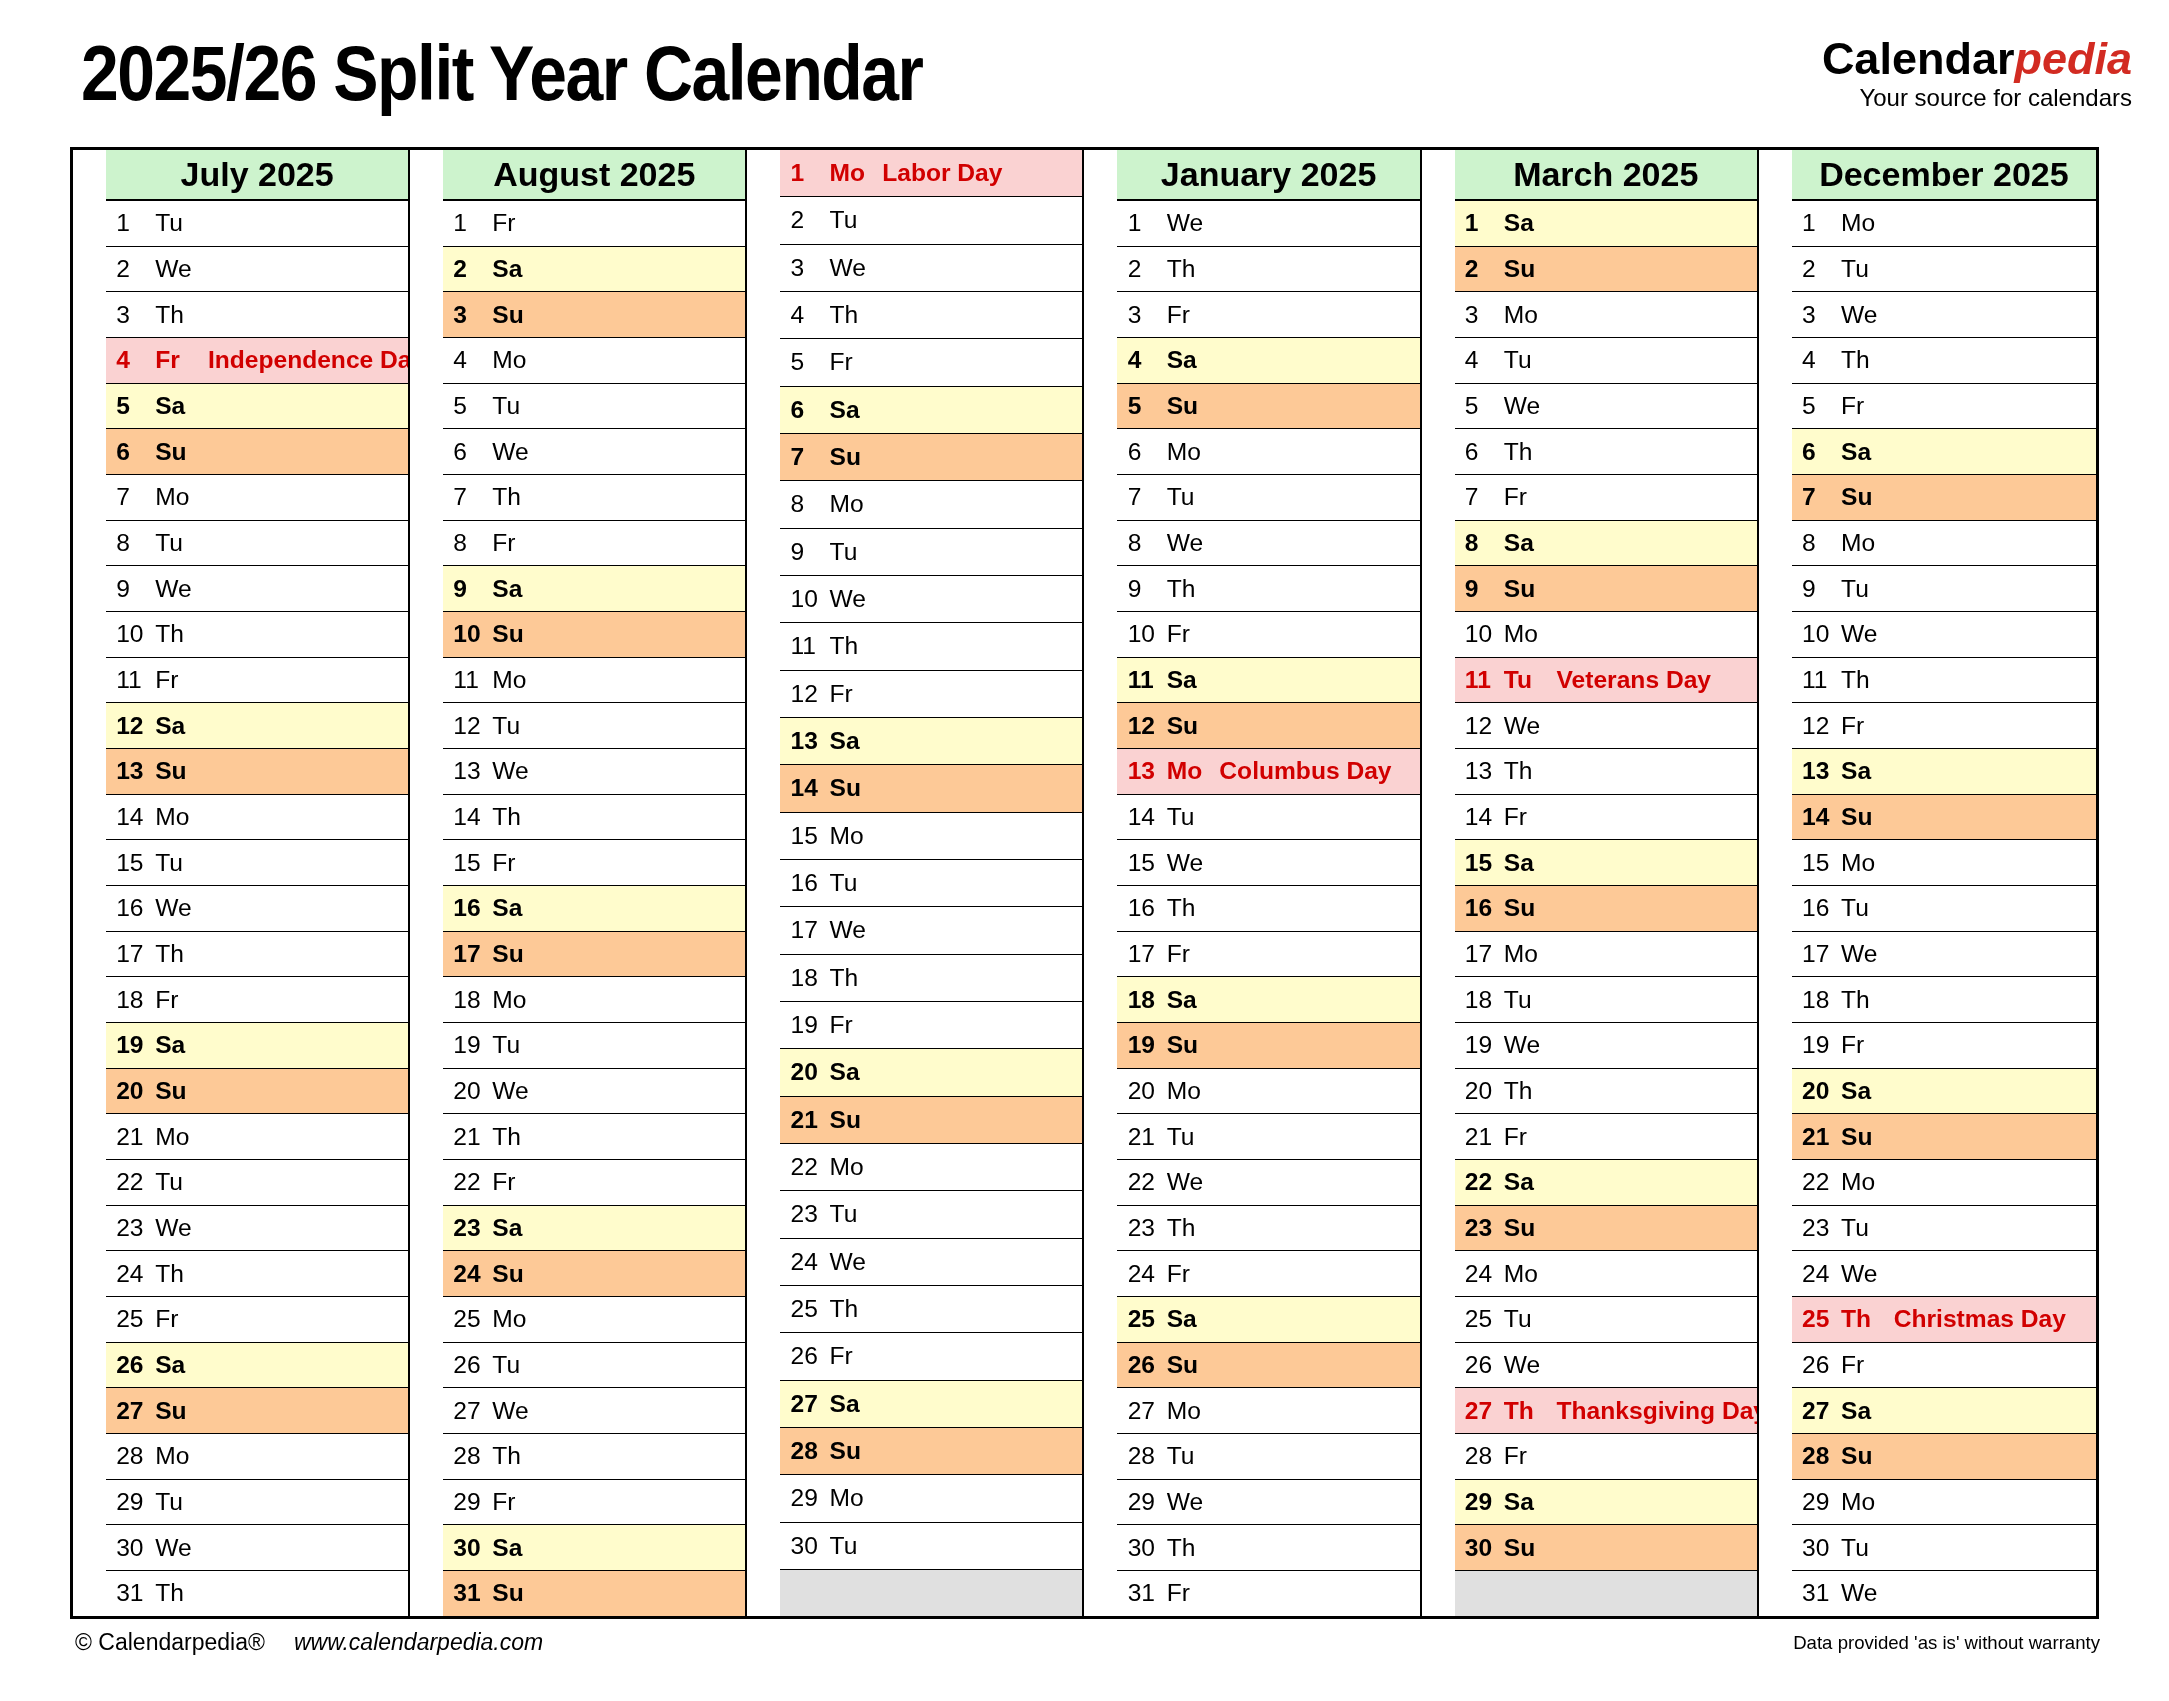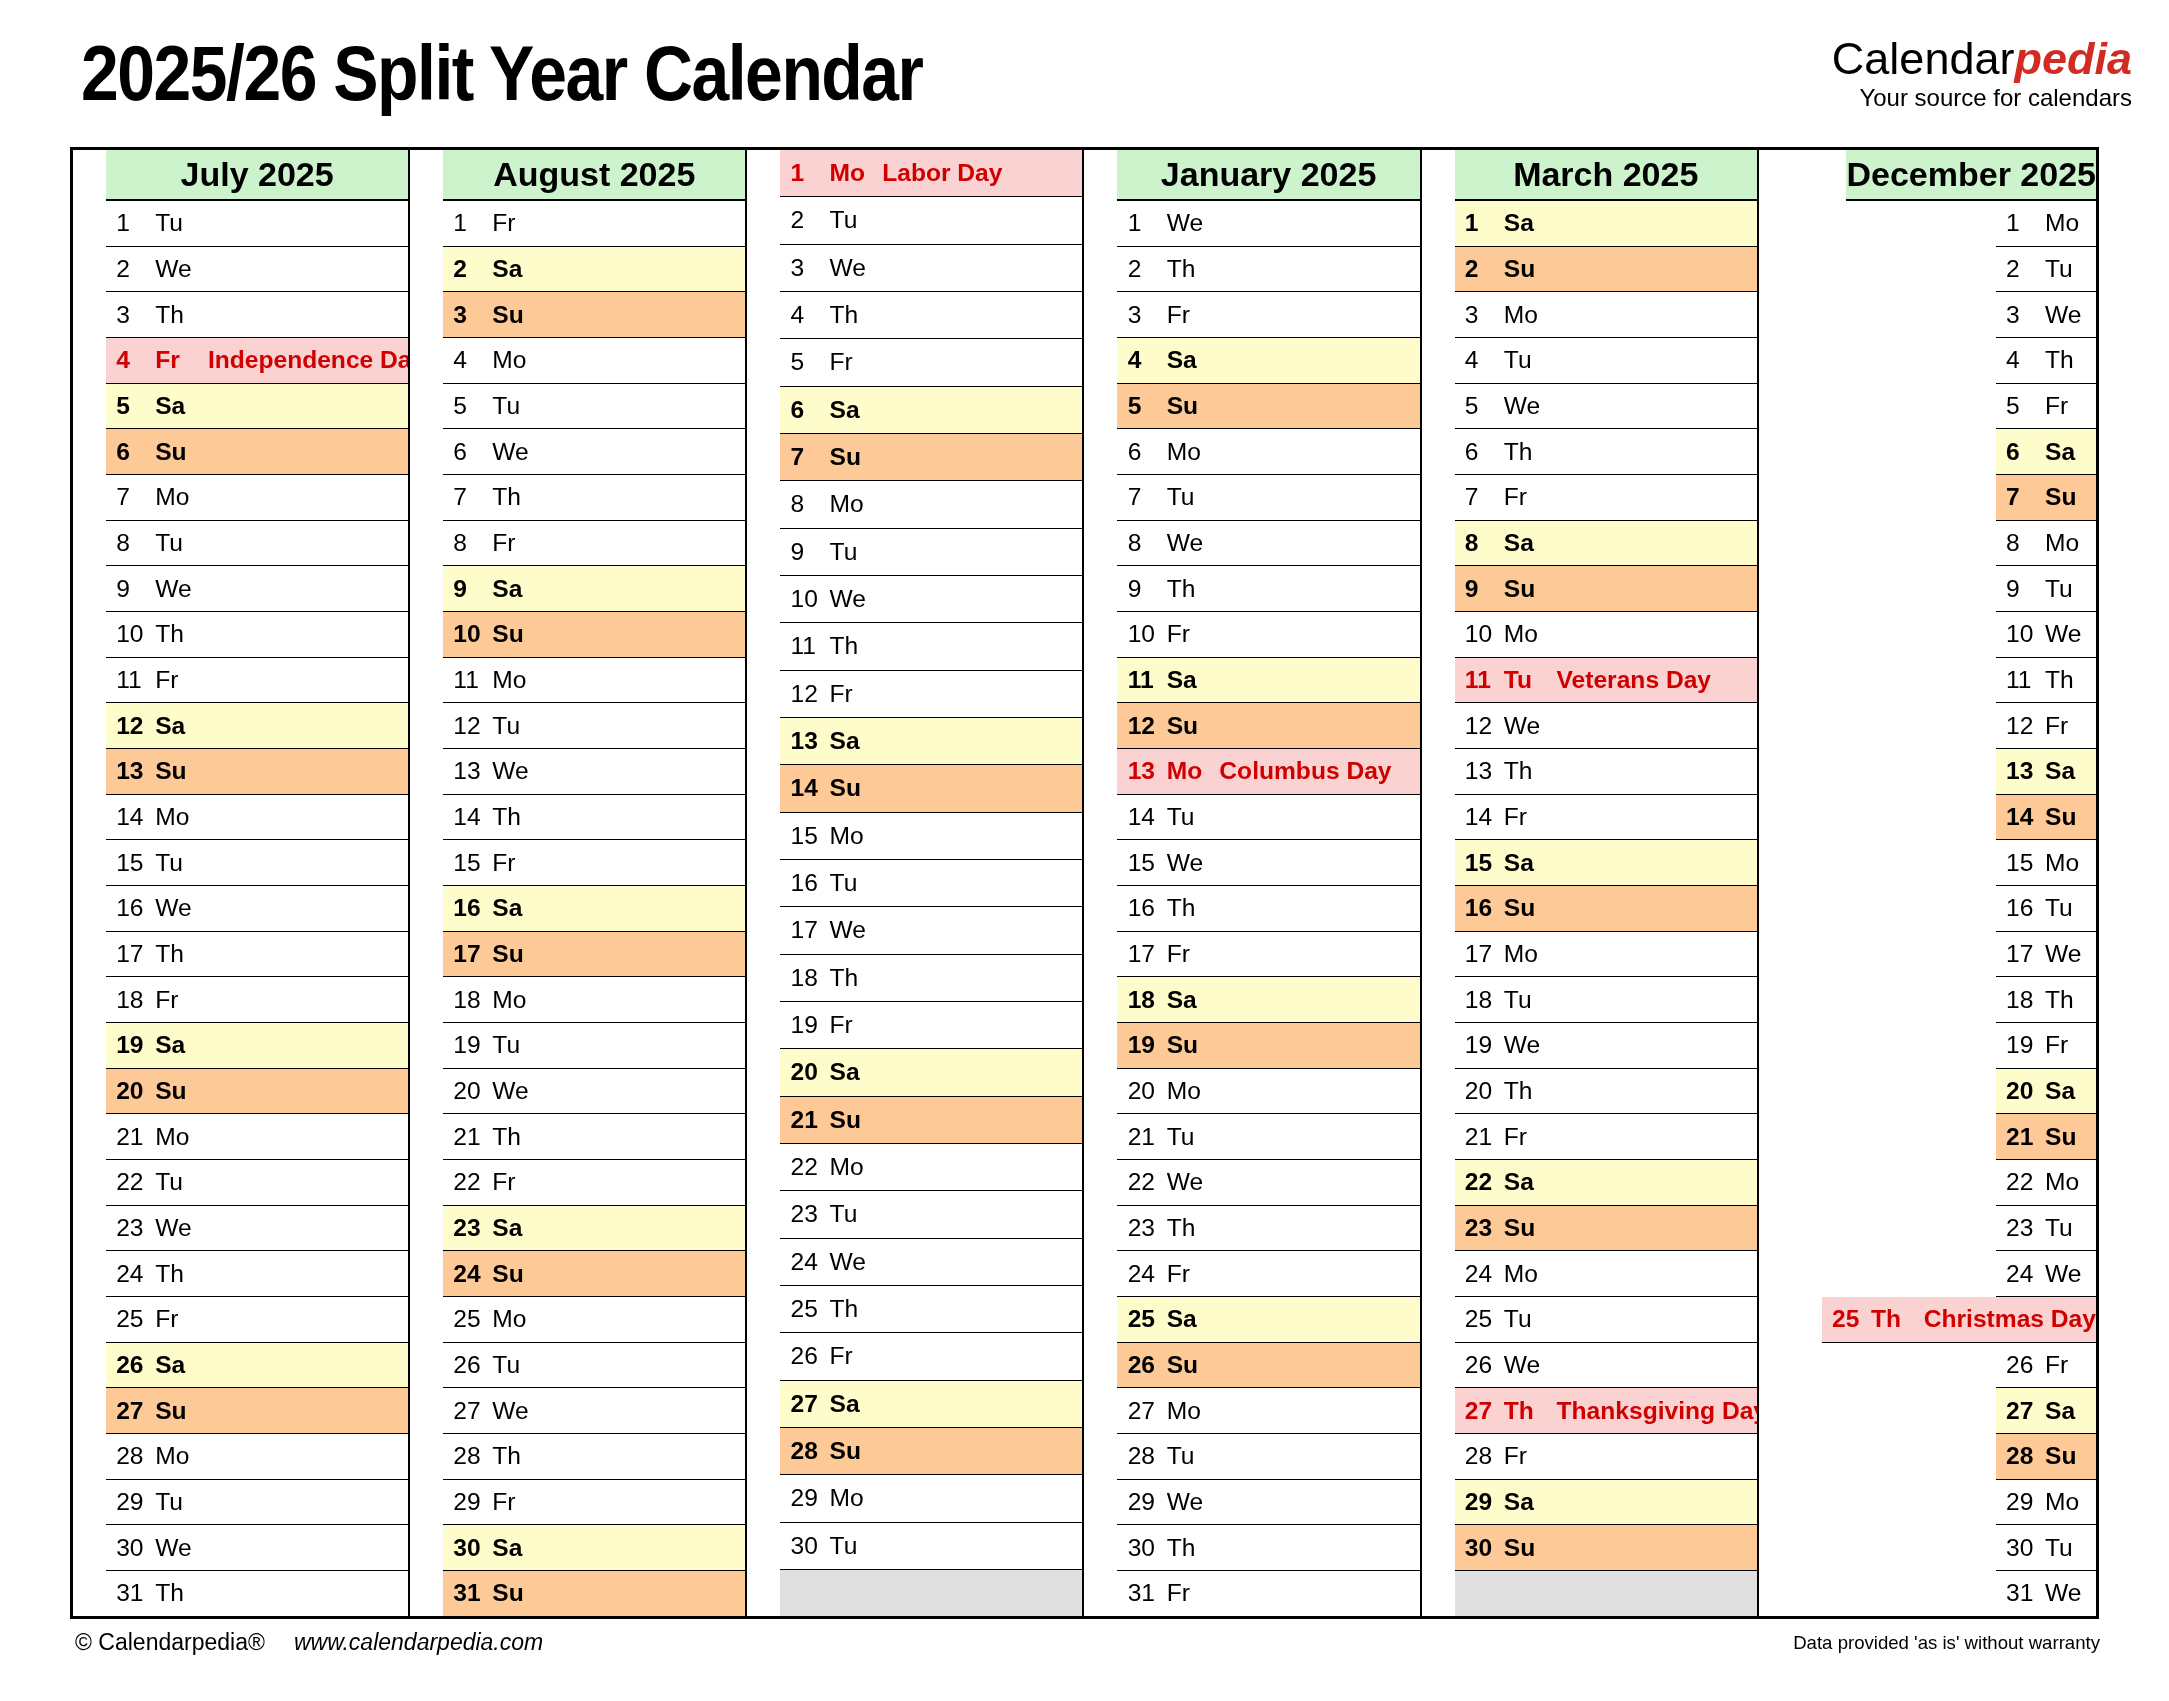--- a/index.html
+++ b/index.html
@@ -7,30 +7,30 @@
     width:2170px;height:1702px;position:relative;background:#fff;
     font-family:"Liberation Sans", sans-serif;color:#000;overflow:hidden;
   }
   .page-title{
     position:absolute;left:81px;top:34px;font-size:78px;font-weight:bold;
     line-height:1;letter-spacing:-1.7px;transform:scaleX(0.87);transform-origin:left top;
     white-space:nowrap;
   }
   .logo-block{position:absolute;right:38px;top:36px;text-align:right;line-height:1;}
   .brand{font-size:45px;white-space:nowrap;}
-  .brand .brand-black{font-weight:400;}
+  .brand .brand-black{font-weight:700;}
   .brand .brand-red{font-weight:bold;font-style:italic;color:var(--brand-red,#d22b22);}
   .tagline{font-size:24px;margin-top:5.1px;white-space:nowrap;}
   .calendar{
     position:absolute;left:70px;top:147px;width:2029px;height:1472px;
     box-sizing:border-box;border:3.4px solid var(--border,#000);
     display:grid;grid-template-columns:repeat(6,1fr);
   }
   .month-col{display:flex;flex-direction:column;border-right:2.5px solid var(--border,#000);min-width:0;padding-left:33px;}
-  .month-col:last-child{border-right:none;align-items:flex-end;}
+  .month-col:last-child{border-right:none;}
   .month-header{
     height:51px;flex:none;box-sizing:border-box;border-bottom:2.5px solid var(--border,#000);
     background:var(--month-header-bg,#cdf3cd);
     display:flex;align-items:center;justify-content:center;
     font-size:34px;font-weight:bold;white-space:nowrap;
   }
   .day-cell{
     flex:1 1 0;min-height:0;box-sizing:border-box;border-bottom:1.7px solid var(--border,#000);
     display:flex;align-items:center;padding-left:10.2px;
     font-size:24.6px;white-space:nowrap;overflow:hidden;

